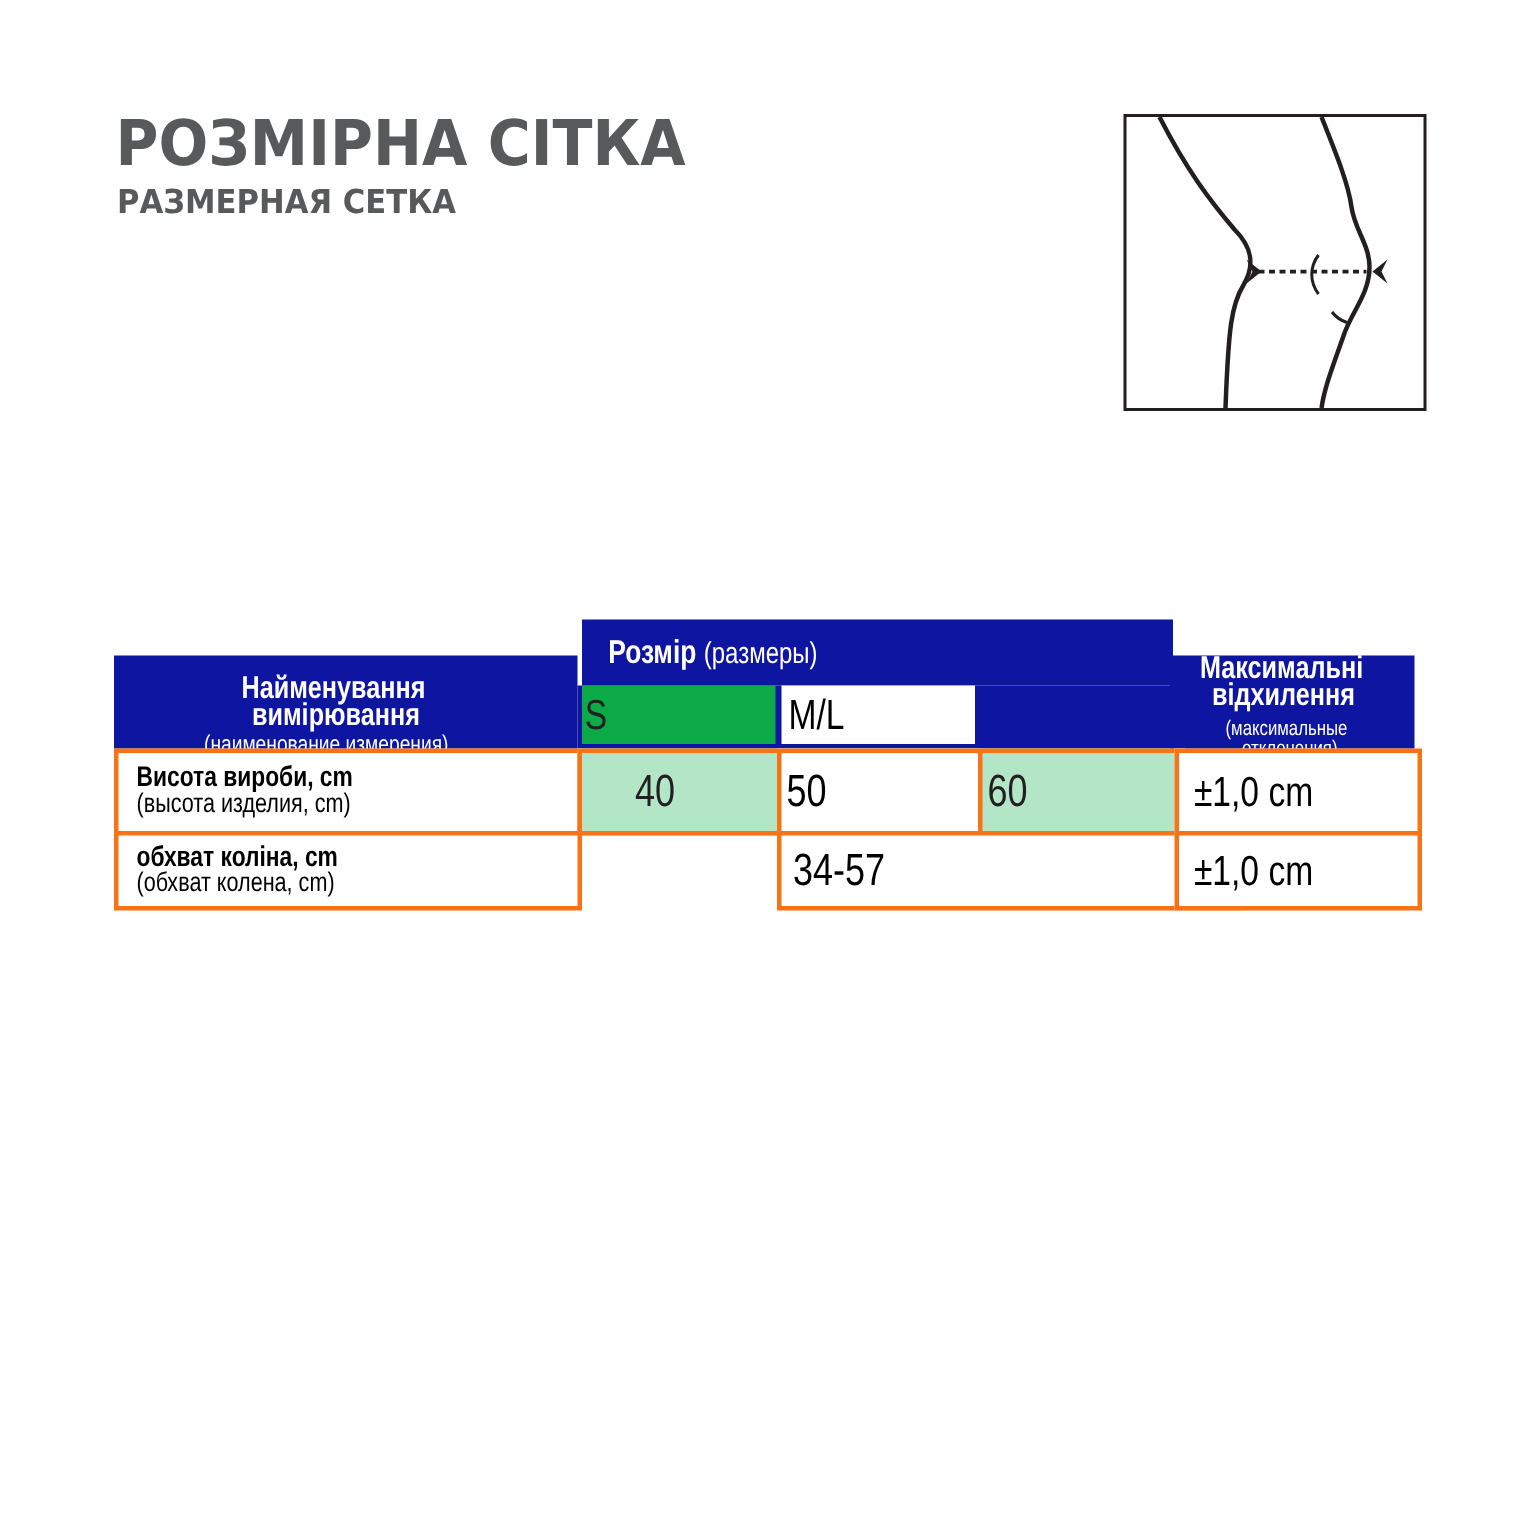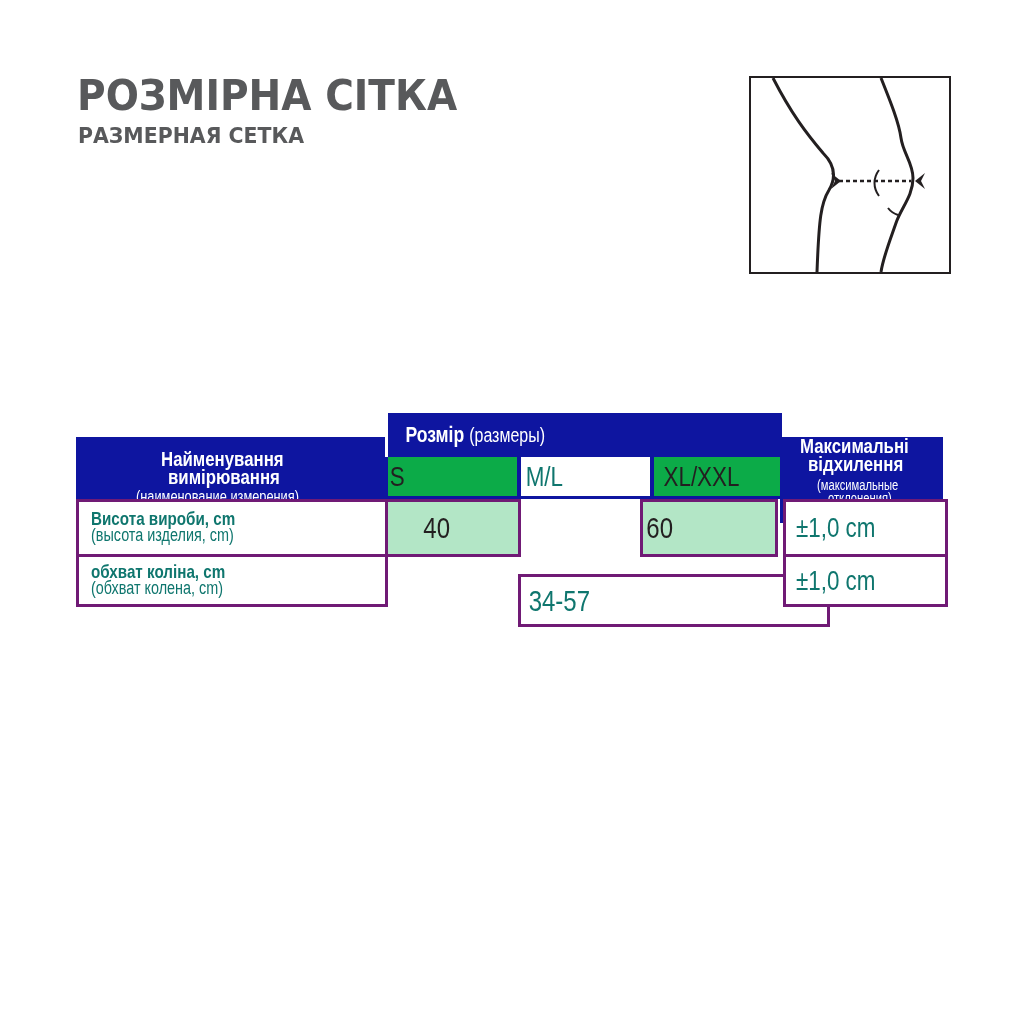--- a/index.html
+++ b/index.html
@@ -26,22 +26,22 @@
     }
     .knee-box svg { display: block; }
 
     .tbl {
       position: absolute; left: 76px; top: 413px; width: 872px; height: 194px;
     }
     .cell { position: absolute; box-sizing: border-box; display: flex; align-items: center; justify-content: flex-start; }
     .hdr { background: #0e15a0; color: #ffffff; }
     .grn { background: #0cab48; color: #231f20; }
     .lgrn { background: #b3e6c6; color: #231f20; }
-    .wht { background: #ffffff; color: #0f766e; }
-    .bd { border: 3px solid #701a75; }
+    .wht { background: #ffffff; color: #000000; }
+    .bd { border: 3px solid #f97316; }
     .narrow { font-family: "Liberation Sans", sans-serif; transform: scaleX(0.8); display: inline-block; white-space: nowrap; }
     .val { font-size: 30px; }
     .hdr-main { font-weight: bold; font-size: 20px; line-height: 18px; }
     .hdr-sub { font-size: 15px; line-height: 15px; }
     .left-head { justify-content: flex-start; align-items: center; padding: 13px 0 0 14px; flex-direction: column; margin-top: 24px; }
     .row-label { justify-content: flex-start; align-items: flex-start; flex-direction: column; padding: 8px 0 0 12px; }
     .row-label .m { font-weight: bold; font-size: 19px; line-height: 17px; }
     .row-label .s { font-size: 18px; line-height: 17px; }
     .origin-left { transform-origin: left center; }
   </style>
@@ -78,48 +78,48 @@
     </span>
   </div>
 
   <div class="cell hdr" style="left:309px;top:44px;width:400px;height:42px;"></div>
   <div class="cell grn" style="left:312px;top:44px;width:129px;height:39px;">
     <span class="narrow val" style="font-size:28px;">S</span>
   </div>
   <div class="cell wht" style="left:445px;top:44px;width:129px;height:39px;">
     <span class="narrow val" style="font-size:28px;">M/L</span>
   </div>
-  <div class="cell grn" style="left:578px;top:44px;width:128px;height:39px;">
-    <span class="narrow val" style="font-size:28px;">XL/XXL</span>
-  </div>
 
   <div class="cell hdr left-head" style="left:704px;top:0;width:163px;height:86px;padding:0 0 0 13px;">
     <span class="narrow origin-left hdr-main" style="transform-origin:left top; font-size:21px;">Максимальні</span>
     <span class="narrow origin-left hdr-main" style="transform-origin:left top; font-size:21px;">відхилення</span>
     <span class="narrow origin-left" style="transform-origin:left top; font-size:14px; line-height:13px; margin-top:6px;">(максимальные</span>
     <span class="narrow origin-left" style="transform-origin:left top; font-size:14px; line-height:13px;">отклонения)</span>
   </div>
 
   <div class="cell wht bd row-label" style="left:0;top:86px;width:312px;height:58px;">
     <span class="narrow origin-left m" style="transform-origin:left top;">Висота вироби, cm</span>
     <span class="narrow origin-left s" style="transform-origin:left top;">(высота изделия, cm)</span>
   </div>
   <div class="cell lgrn bd" style="left:309px;top:86px;width:136px;height:58px;padding-left:32px;">
     <span class="narrow val">40</span>
   </div>
-  <div class="cell lgrn bd" style="left:564px;top:86px;width:138px;height:58px;">
+  <div class="cell wht bd" style="left:442px;top:86px;width:137px;height:58px;">
+    <span class="narrow val">50</span>
+  </div>
+  <div class="cell lgrn bd" style="left:576px;top:86px;width:138px;height:58px;">
     <span class="narrow val">60</span>
   </div>
   <div class="cell wht bd" style="left:707px;top:86px;width:165px;height:58px;">
     <span class="narrow" style="font-size:28px;">±1,0 cm</span>
   </div>
 
   <div class="cell wht bd row-label" style="left:0;top:141px;width:312px;height:53px;padding-top:6px;">
     <span class="narrow origin-left m" style="transform-origin:left top;">обхват коліна, cm</span>
     <span class="narrow origin-left s" style="transform-origin:left top;">(обхват колена, cm)</span>
   </div>
-  <div class="cell wht bd" style="left:442px;top:141px;width:312px;height:53px;margin-top:20px;">
+  <div class="cell wht bd" style="left:442px;top:141px;width:312px;height:53px;">
     <span class="narrow val">34-57</span>
   </div>
   <div class="cell wht bd" style="left:707px;top:141px;width:165px;height:53px;">
     <span class="narrow" style="font-size:28px;">±1,0 cm</span>
   </div>
 </div>
 
 </body></html>

